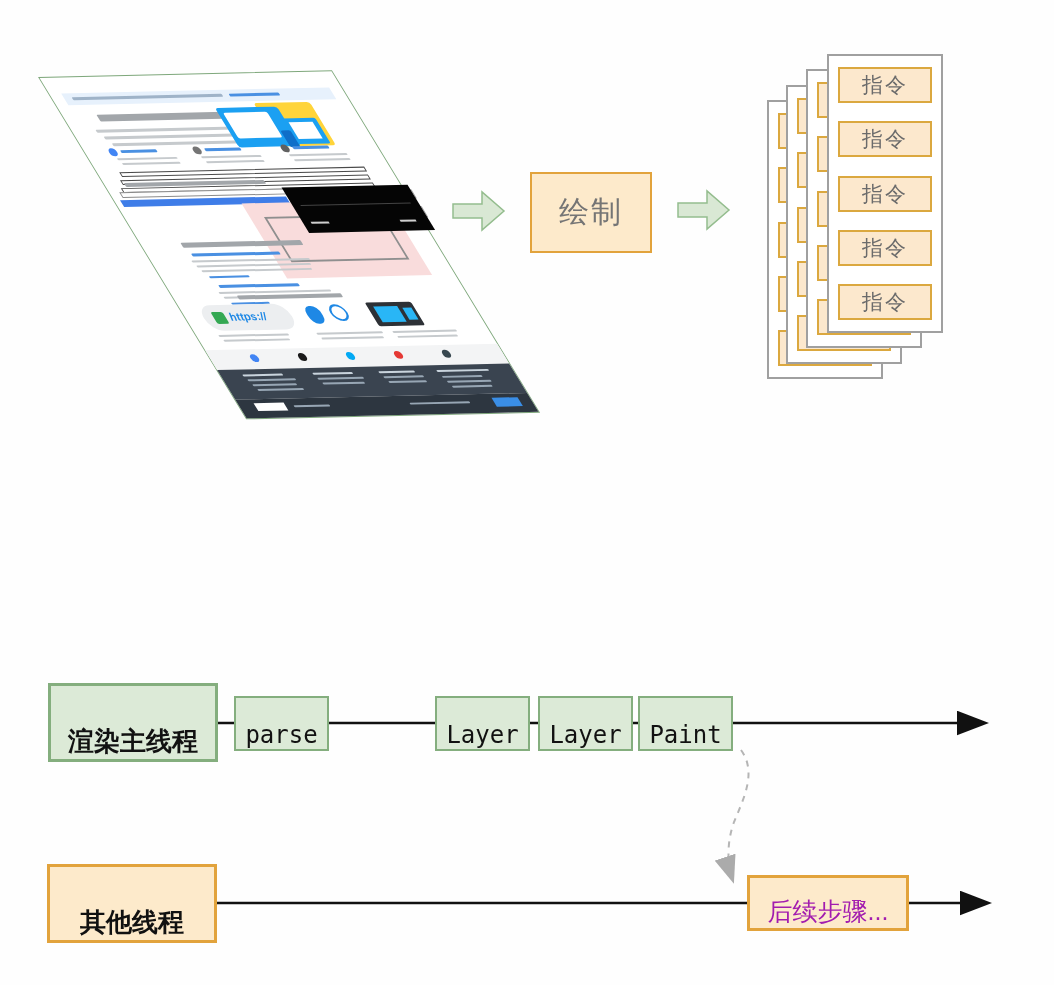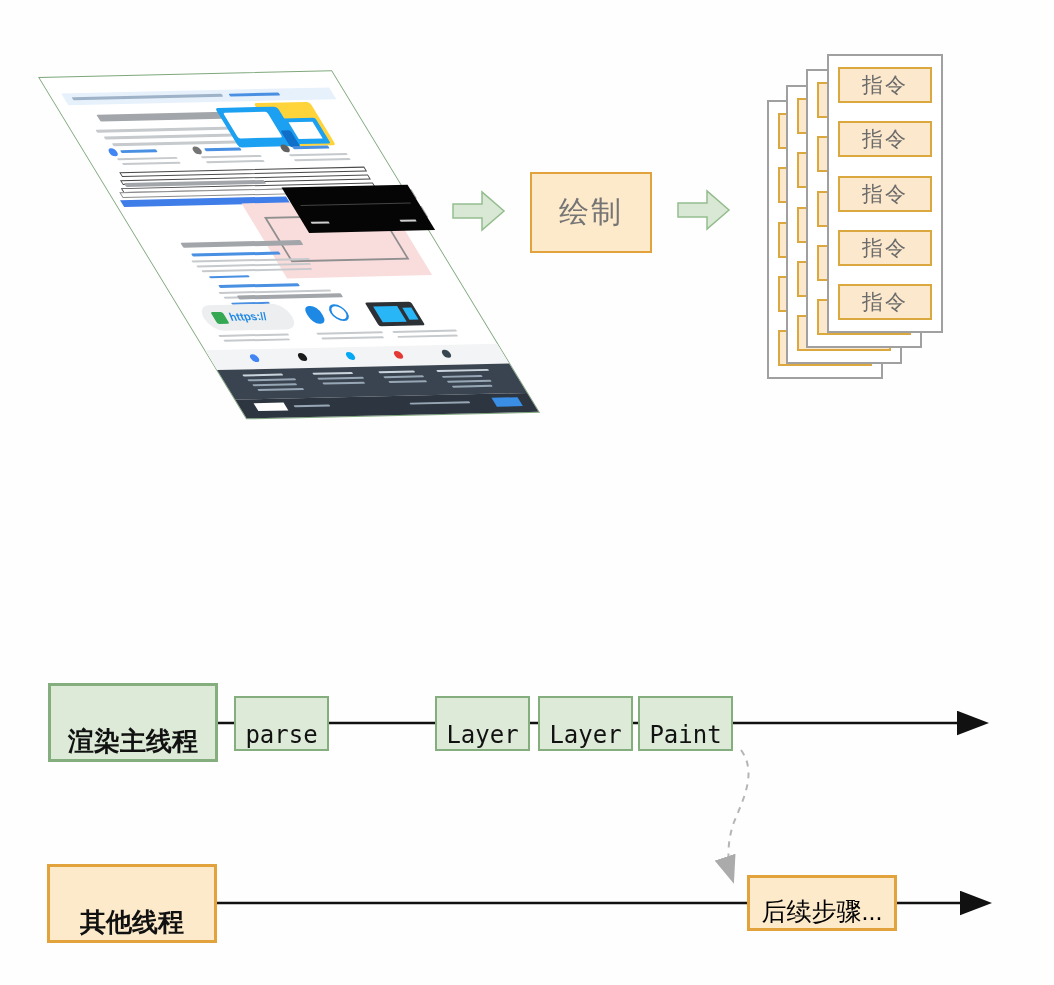--- a/index.html
+++ b/index.html
@@ -64,22 +64,22 @@
            letter-spacing:0.5px;white-space:nowrap;}
 
   
   #tl-svg{position:absolute;left:0;top:0;z-index:1;}
   .tbox{position:absolute;z-index:2;display:flex;align-items:flex-end;justify-content:center;box-sizing:border-box;}
   .thread{width:170px;height:79px;font-size:26px;font-weight:600;color:#111;}
   .thread.green{left:48px;top:683px;background:#dcead7;border:3px solid #84ae7e;}
   .thread.orange{left:47px;top:864px;background:#fdeacb;border:3px solid #e2a33c;}
   .stage{top:696px;width:95px;height:55px;background:#dcead7;border:2px solid #84ae7e;
          font-family:"DejaVu Sans Mono","Liberation Mono",monospace;font-size:24px;color:#111;}
-  .next-steps{left:747px;top:875px;width:150px;height:56px;background:#fdeacb;border:3px solid #e2a33c;
-              font-size:25px;font-weight:500;color:#000000;}
+  .next-steps{left:747px;top:875px;width:162px;height:56px;background:#fdeacb;border:3px solid #e2a33c;
+              font-size:25px;font-weight:500;color:#a21caf;}
 </style>
 </head>
 <body>
 
 <div id="canvas">
 
   <div class="page">
     <div class="notif">
       <div class="bar" style="left:8px;width:150px;background:#9fb3c8"></div>
       <div class="bar blue" style="left:165px;width:50px"></div>

